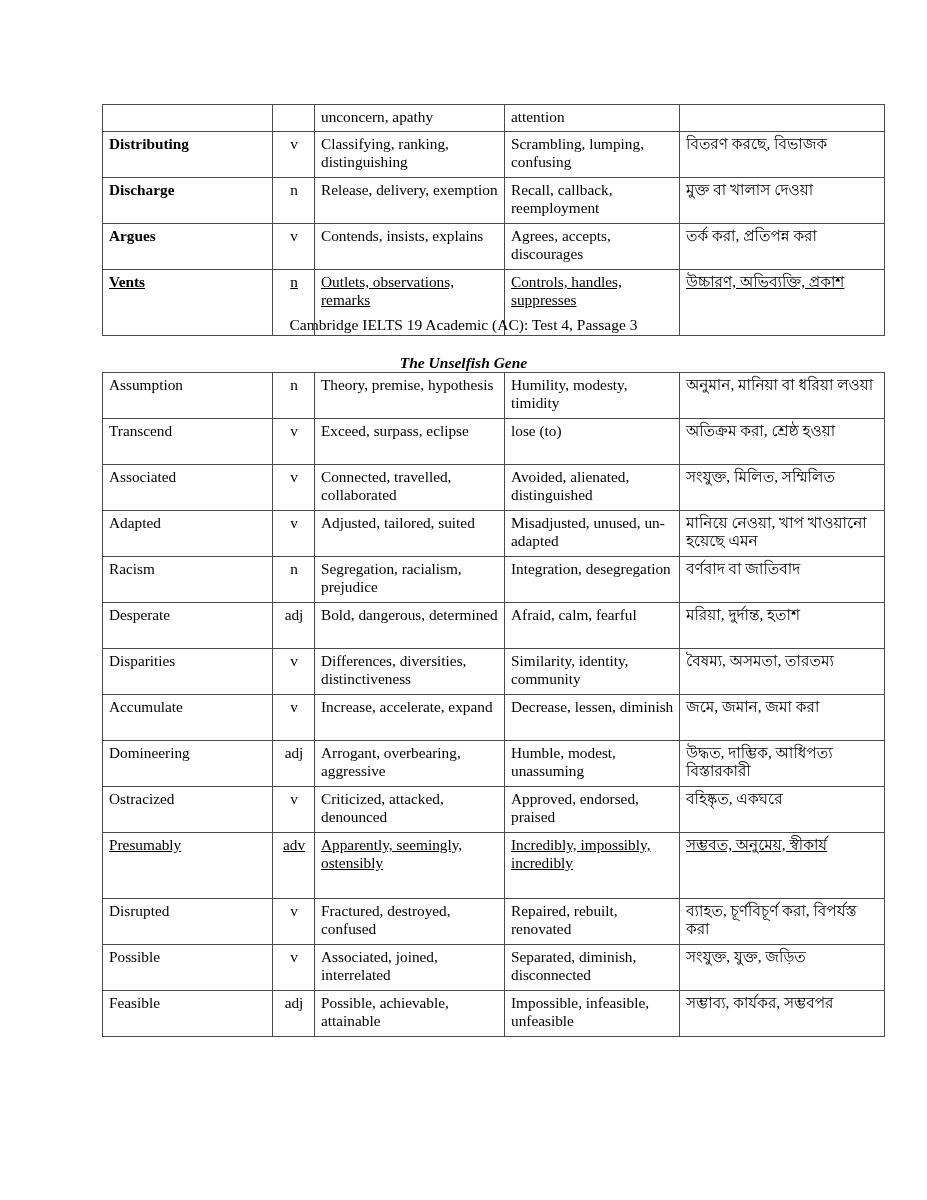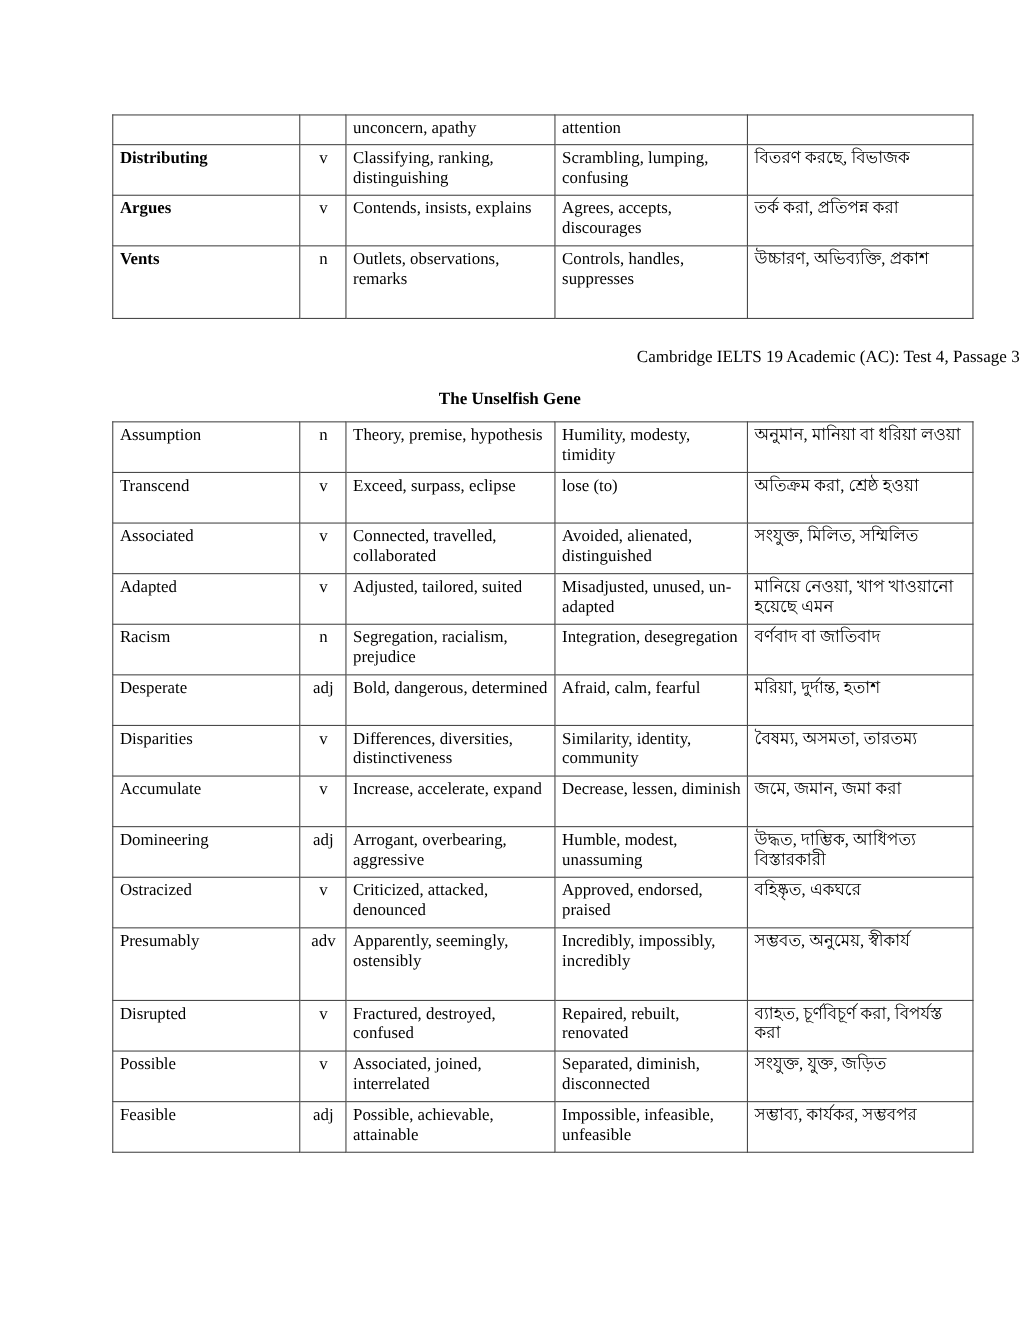--- a/index.html
+++ b/index.html
@@ -46,45 +46,45 @@
                      font-family: "DejaVu Sans", "Liberation Sans", sans-serif;
                      font-size: 13.6px;
                      line-height: 1.30; }
 
   
   #table-continuation td.c-word { font-weight: bold; }
 
   
   tr.h1 td { height: 19px; }
   tr.h2 td { height: 38px; }
-  tr.h3 td { height: 58px; }
+  tr.h3 td { height: 58px; text-decoration: underline; }
 
   
   .doc-subtitle {
     position: absolute;
     left: 0;
     width: 927px;
-    text-align: right;
+    text-align: center;
     font-size: 15.5px;
     font-family: "Liberation Serif", "DejaVu Serif", serif;
   }
   .doc-title {
     position: absolute;
     left: 0;
     width: 927px;
     text-align: center;
     font-size: 15.5px;
     font-weight: bold;
     font-family: "Liberation Serif", "DejaVu Serif", serif;
   }
 
   #table-continuation { left: 102px; top: 104px; width: 722px; }
   #passage-reference  { top: 316px; }
-  #passage-title      { top: 354px; }
-  #table-unselfish-gene { left: 102px; top: 383px; width: 722px; }
+  #passage-title      { top: 354px; font-style: italic; }
+  #table-unselfish-gene { left: 102px; top: 372px; width: 722px; }
 </style>
 </head>
 <body>
 
 <div class="page">
 
   <table class="vocab" id="table-continuation">
     <tbody>
         <tr class="h1">
           <td class="c-word"></td>
@@ -94,20 +94,27 @@
           <td class="c-bn"></td>
         </tr>
         <tr class="h2">
           <td class="c-word">Distributing</td>
           <td class="c-pos">v</td>
           <td class="c-syn">Classifying, ranking, distinguishing</td>
           <td class="c-ant">Scrambling, lumping, confusing</td>
           <td class="c-bn">বিতরণ করছে, বিভাজক</td>
         </tr>
         <tr class="h2">
+          <td class="c-word">Discharge</td>
+          <td class="c-pos">n</td>
+          <td class="c-syn">Release, delivery, exemption</td>
+          <td class="c-ant">Recall, callback, reemployment</td>
+          <td class="c-bn">মুক্ত বা খালাস দেওয়া</td>
+        </tr>
+        <tr class="h2">
           <td class="c-word">Argues</td>
           <td class="c-pos">v</td>
           <td class="c-syn">Contends, insists, explains</td>
           <td class="c-ant">Agrees, accepts, discourages</td>
           <td class="c-bn">তর্ক করা, প্রতিপন্ন করা</td>
         </tr>
         <tr class="h3">
           <td class="c-word">Vents</td>
           <td class="c-pos">n</td>
           <td class="c-syn">Outlets, observations, remarks</td>

